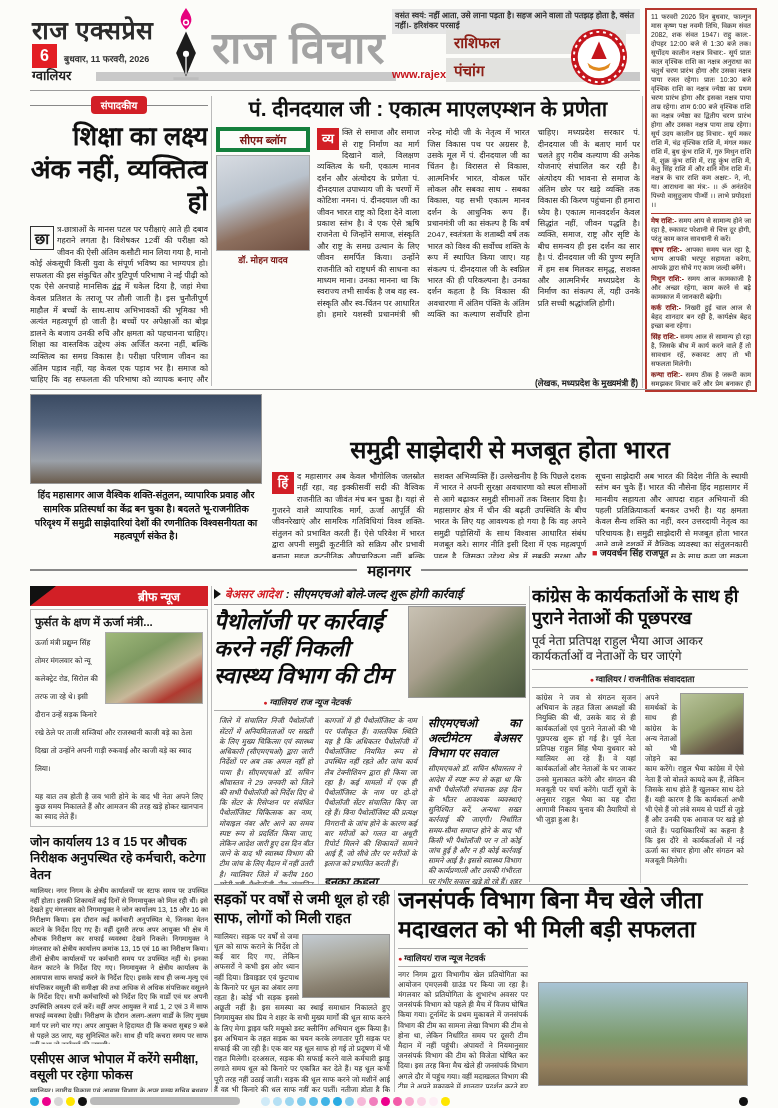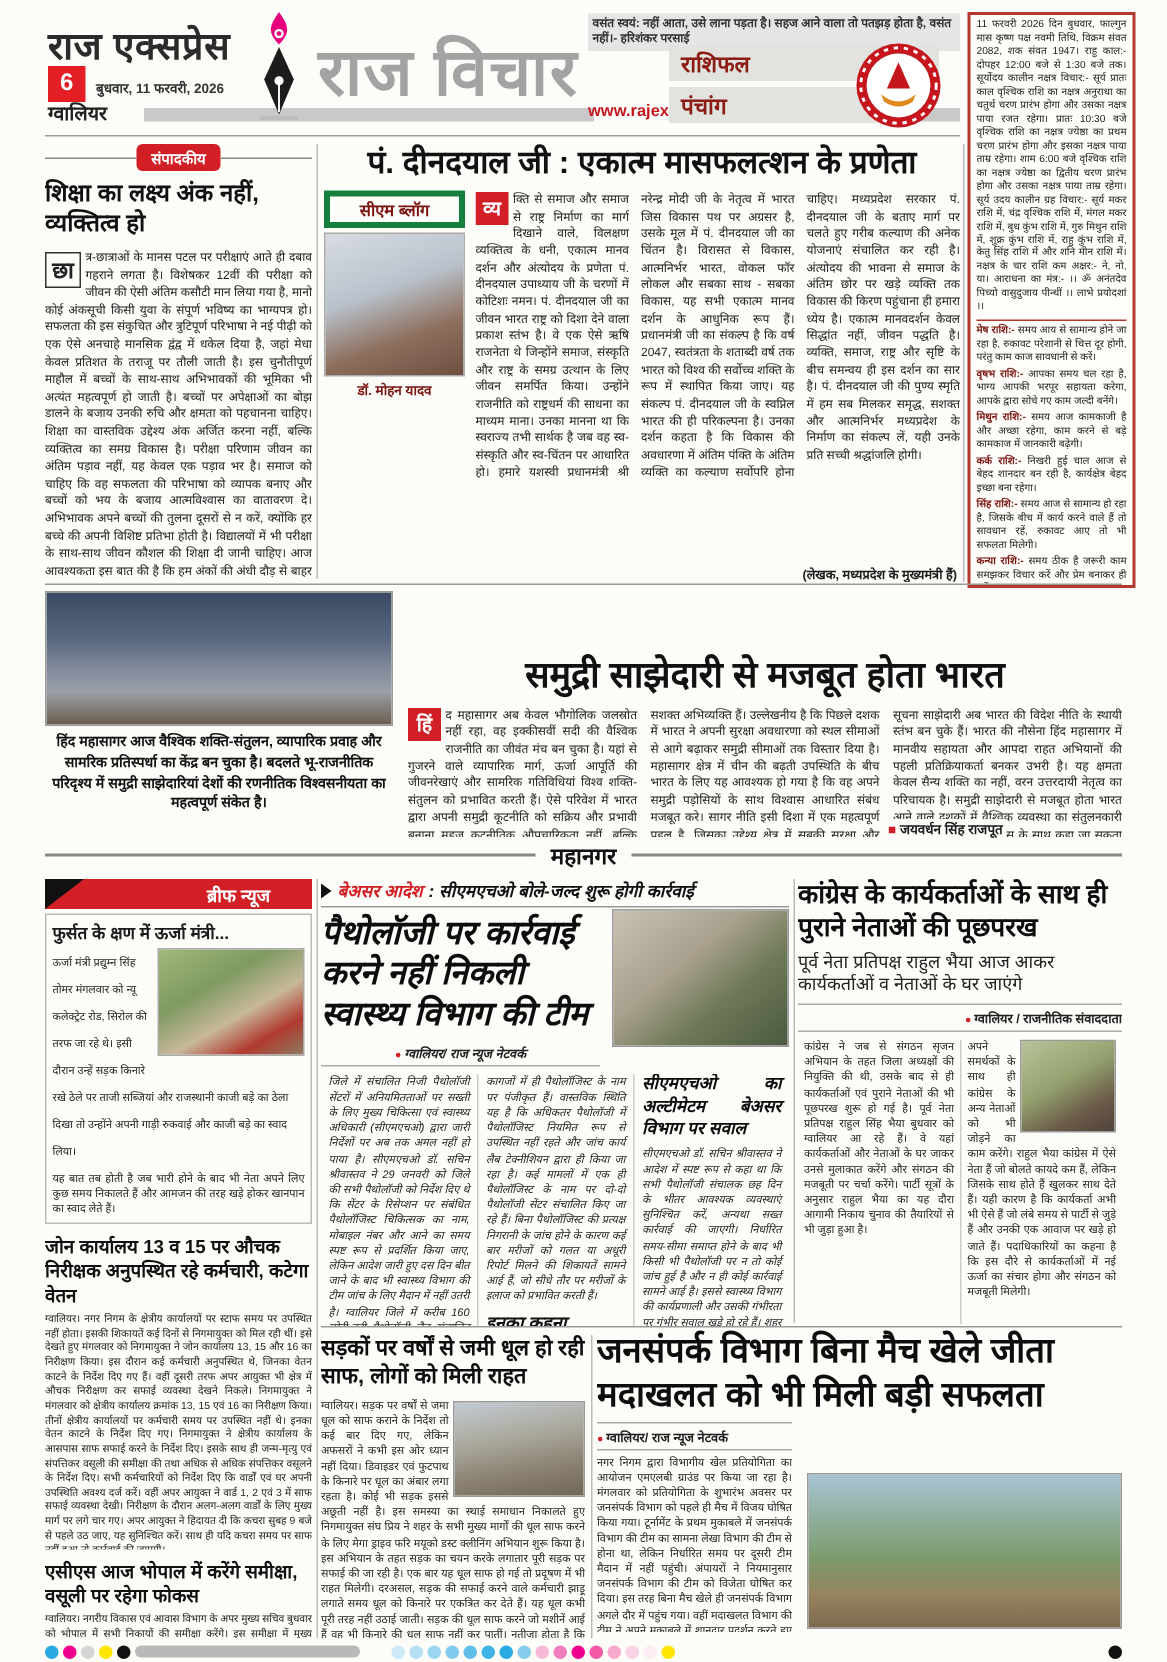--- a/index.html
+++ b/index.html
@@ -28,21 +28,21 @@
   .sidebar .intro { font-size:6.8px; line-height:1.32; text-align:justify; color:#222; }
   .sidebar .sign { font-size:6.8px; line-height:1.32; text-align:justify; margin-top:2px; color:#222; }
   .sidebar .sign b { color:#7a1511; }
   .sidebar-divider { border-top:1px solid #b5372e; margin:3px 0; }
 
   
   .editorial { position:absolute; left:30px; top:96px; width:178px; height:290px; overflow:hidden; }
   .badge-row { display:flex; align-items:center; }
   .badge-row .line { flex:1; height:1px; background:#888; }
   .badge { background:#d21f26; color:#fff; font-size:10px; font-weight:bold; padding:2px 10px; border-radius:4px; }
-  .editorial h1 { font-size:16px; line-height:1.25; text-align:left; margin:6px 0 6px; color:#111; }
+  .editorial h1 { font-size:26px; line-height:1.25; text-align:right; margin:6px 0 6px; color:#111; }
   .editorial .body { font-size:8px; line-height:1.45; text-align:justify; color:#222; }
   .dropcap-outline { float:left; width:24px; height:24px; border:1px solid #333; font-size:15px; font-weight:bold; text-align:center; line-height:24px; margin:2px 3px 0 0; }
 
   
   .cm { position:absolute; left:216px; top:96px; width:424px; height:292px; overflow:hidden; }
   .cm h1 { font-size:21px; text-align:center; color:#111; line-height:1.2; margin-bottom:6px; }
   .cm .flex { display:flex; gap:7px; }
   .cm .photo-col { width:94px; flex:none; }
   .blog-label { font-size:11px; font-weight:bold; color:#7a1511; border:4px solid #15803d; text-align:center; padding:1px 0; margin-bottom:3px; }
   .cm-photo { width:94px; height:96px; background:linear-gradient(160deg,#d8dcе2 0%,#b9c2cc 40%,#8d6f5e 70%,#6e4f41 100%); background:linear-gradient(160deg,#d8dce2 0%,#b9c2cc 40%,#8d6f5e 70%,#6e4f41 100%); border:1px solid #aaa; }
@@ -70,21 +70,21 @@
   
   .brief { position:absolute; left:30px; top:586px; width:178px; height:506px; overflow:hidden; }
   .brief-banner { position:relative; background:#d21f26; height:20px; }
   .brief-banner .tri { position:absolute; left:0; top:0; width:0; height:0; border-top:20px solid #111; border-right:26px solid transparent; }
   .brief-banner .txt { position:absolute; right:28px; top:2px; color:#fff; font-size:12px; font-weight:bold; }
   .brief-item1 { border:1px solid #bbb; padding:4px; margin-top:3px; }
   .brief-item1 .title { font-size:11.5px; font-weight:bold; margin-bottom:2px; }
   .energy-photo { float:right; width:98px; height:72px; margin:1px 0 2px 4px; border:1px solid #aaa;
       background:linear-gradient(150deg,#9fb87a 0%,#7f9a62 35%,#c8b89a 60%,#b03a30 80%,#8f7a5f 100%); }
   .brief-item1 .body { font-size:7.3px; line-height:1.38; text-align:justify; color:#222; }
-  .brief-item1 .note { font-size:7.3px; line-height:1.38; text-align:justify; color:#222; margin-top:6px; }
+  .brief-item1 .note { font-size:7.3px; line-height:1.38; text-align:justify; color:#222; margin-top:17px; }
   .brief h3 { font-size:12.5px; line-height:1.3; color:#111; margin:7px 0 3px; }
   .brief .body2 { font-size:6.9px; line-height:1.4; text-align:justify; color:#222; height:158px; overflow:hidden; }
   .brief .body3 { font-size:6.9px; line-height:1.4; text-align:justify; color:#222; height:150px; overflow:hidden; }
 
   
   .patho { position:absolute; left:214px; top:586px; width:312px; height:298px; overflow:hidden;font-style:italic; }
   .kicker { display:flex; align-items:center; gap:4px; border-bottom:1px solid #999; padding-bottom:3px; }
   .kicker .arrow { width:0; height:0; border-left:7px solid #111; border-top:5px solid transparent; border-bottom:5px solid transparent; }
   .kicker .red { color:#d21f26; font-size:11.5px; font-weight:bold; }
   .kicker .rest { color:#111; font-size:11.5px; font-weight:bold; }
@@ -97,21 +97,21 @@
   .patho .cols { display:flex; margin-top:5px; height:168px; overflow:hidden; }
   .patho .col { width:33.33%; padding:0 5px; font-size:7.3px; line-height:1.4; text-align:justify; color:#222; }
   .patho .col + .col { border-left:1px solid #ccc; }
   .inka-head { font-size:12px; font-weight:bold; margin:4px 0 2px; color:#111; }
   .side-head { font-size:11.5px; font-weight:bold; line-height:1.3; color:#0d0d0d; margin-bottom:3px; }
 
   
   .congress { position:absolute; left:532px; top:586px; width:216px; height:298px; overflow:hidden; }
   .congress h1 { font-size:17.5px; line-height:1.25; color:#0d0d0d; }
   .congress .subhead { font-size:12px; line-height:1.3; color:#222; margin:4px 0; font-weight:normal; }
-  .congress .byline { border-top:1px solid #aaa; text-align:right; padding-left:4px; }
+  .congress .byline { border-top:1px solid #aaa; text-align:center; padding-left:4px; }
   .congress .cols { display:flex; margin-top:5px; height:190px; overflow:hidden; }
   .congress .col { width:50%; padding:0 4px; font-size:7.3px; line-height:1.4; text-align:justify; color:#222; }
   .congress .col + .col { border-left:1px solid #ccc; }
   .congress-photo { float:right; width:64px; height:62px; margin:0 0 2px 3px; border:1px solid #999;
       background:linear-gradient(150deg,#b9c49a 0%,#93a06e 45%,#6b5b49 75%,#50423a 100%); }
 
   
   .hr-bottom { position:absolute; left:214px; top:884px; width:534px; height:1px; background:#999; }
   .dust { position:absolute; left:214px; top:890px; width:176px; height:202px; overflow:hidden; }
   .dust h1 { font-size:14.5px; line-height:1.3; color:#0d0d0d; margin-bottom:4px; }
@@ -200,21 +200,21 @@
       <div class="line"></div>
     </div>
     <h1>शिक्षा का लक्ष्य अंक नहीं, व्यक्तित्व हो</h1>
     <div class="body">
       <span class="dropcap-outline">छा</span>
       <span>त्र-छात्राओं के मानस पटल पर परीक्षाएं आते ही दबाव गहराने लगता है। विशेषकर 12वीं की परीक्षा को जीवन की ऐसी अंतिम कसौटी मान लिया गया है, मानो कोई अंकसूची किसी युवा के संपूर्ण भविष्य का भाग्यपत्र हो। सफलता की इस संकुचित और त्रुटिपूर्ण परिभाषा ने नई पीढ़ी को एक ऐसे अनचाहे मानसिक द्वंद्व में धकेल दिया है, जहां मेधा केवल प्रतिशत के तराजू पर तौली जाती है। इस चुनौतीपूर्ण माहौल में बच्चों के साथ-साथ अभिभावकों की भूमिका भी अत्यंत महत्वपूर्ण हो जाती है। बच्चों पर अपेक्षाओं का बोझ डालने के बजाय उनकी रुचि और क्षमता को पहचानना चाहिए। शिक्षा का वास्तविक उद्देश्य अंक अर्जित करना नहीं, बल्कि व्यक्तित्व का समग्र विकास है। परीक्षा परिणाम जीवन का अंतिम पड़ाव नहीं, यह केवल एक पड़ाव भर है। समाज को चाहिए कि वह सफलता की परिभाषा को व्यापक बनाए और बच्चों को भय के बजाय आत्मविश्वास का वातावरण दे। अभिभावक अपने बच्चों की तुलना दूसरों से न करें, क्योंकि हर बच्चे की अपनी विशिष्ट प्रतिभा होती है। विद्यालयों में भी परीक्षा के साथ-साथ जीवन कौशल की शिक्षा दी जानी चाहिए। आज आवश्यकता इस बात की है कि हम अंकों की अंधी दौड़ से बाहर निकलकर बच्चों के सर्वांगीण विकास पर ध्यान दें। तभी शिक्षा का वास्तविक लक्ष्य पूरा होगा और एक स्वस्थ, संतुलित पीढ़ी का निर्माण होगा। अंक नहीं, व्यक्तित्व ही जीवन की वास्तविक पूंजी है।</span>
     </div>
   </div>
 
   <div class="cm">
-    <h1>पं. दीनदयाल जी : एकात्म मासफलत्शन के प्रणेता</h1>
+    <h1>पं. दीनदयाल जी : एकात्म माएलएम्शन के प्रणेता</h1>
     <div class="flex">
       <div class="photo-col">
         <div class="blog-label">सीएम ब्लॉग</div>
         <div class="cm-photo"></div>
         <div class="cm-caption">डॉ. मोहन यादव</div>
       </div>
       <div class="body">
         <span class="dropcap-red">व्य</span>
         <span>क्ति से समाज और समाज से राष्ट्र निर्माण का मार्ग दिखाने वाले, विलक्षण व्यक्तित्व के धनी, एकात्म मानव दर्शन और अंत्योदय के प्रणेता पं. दीनदयाल उपाध्याय जी के चरणों में कोटिशः नमन। पं. दीनदयाल जी का जीवन भारत राष्ट्र को दिशा देने वाला प्रकाश स्तंभ है। वे एक ऐसे ऋषि राजनेता थे जिन्होंने समाज, संस्कृति और राष्ट्र के समग्र उत्थान के लिए जीवन समर्पित किया। उन्होंने राजनीति को राष्ट्रधर्म की साधना का माध्यम माना। उनका मानना था कि स्वराज्य तभी सार्थक है जब वह स्व-संस्कृति और स्व-चिंतन पर आधारित हो। हमारे यशस्वी प्रधानमंत्री श्री नरेन्द्र मोदी जी के नेतृत्व में भारत जिस विकास पथ पर अग्रसर है, उसके मूल में पं. दीनदयाल जी का चिंतन है। विरासत से विकास, आत्मनिर्भर भारत, वोकल फॉर लोकल और सबका साथ - सबका विकास, यह सभी एकात्म मानव दर्शन के आधुनिक रूप हैं। प्रधानमंत्री जी का संकल्प है कि वर्ष 2047, स्वतंत्रता के शताब्दी वर्ष तक भारत को विश्व की सर्वोच्च शक्ति के रूप में स्थापित किया जाए। यह संकल्प पं. दीनदयाल जी के स्वप्निल भारत की ही परिकल्पना है। उनका दर्शन कहता है कि विकास की अवधारणा में अंतिम पंक्ति के अंतिम व्यक्ति का कल्याण सर्वोपरि होना चाहिए। मध्यप्रदेश सरकार पं. दीनदयाल जी के बताए मार्ग पर चलते हुए गरीब कल्याण की अनेक योजनाएं संचालित कर रही है। अंत्योदय की भावना से समाज के अंतिम छोर पर खड़े व्यक्ति तक विकास की किरण पहुंचाना ही हमारा ध्येय है। एकात्म मानवदर्शन केवल सिद्धांत नहीं, जीवन पद्धति है। व्यक्ति, समाज, राष्ट्र और सृष्टि के बीच समन्वय ही इस दर्शन का सार है। पं. दीनदयाल जी की पुण्य स्मृति में हम सब मिलकर समृद्ध, सशक्त और आत्मनिर्भर मध्यप्रदेश के निर्माण का संकल्प लें, यही उनके प्रति सच्ची श्रद्धांजलि होगी।</span>
       </div>

